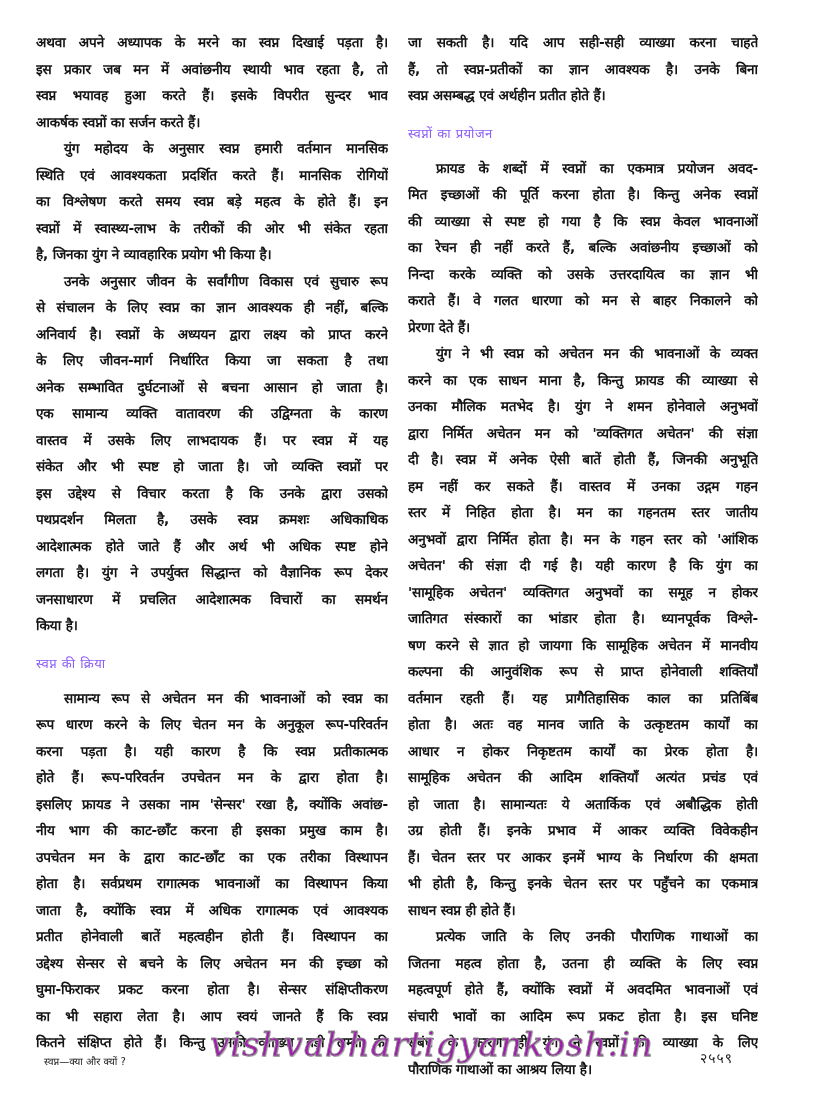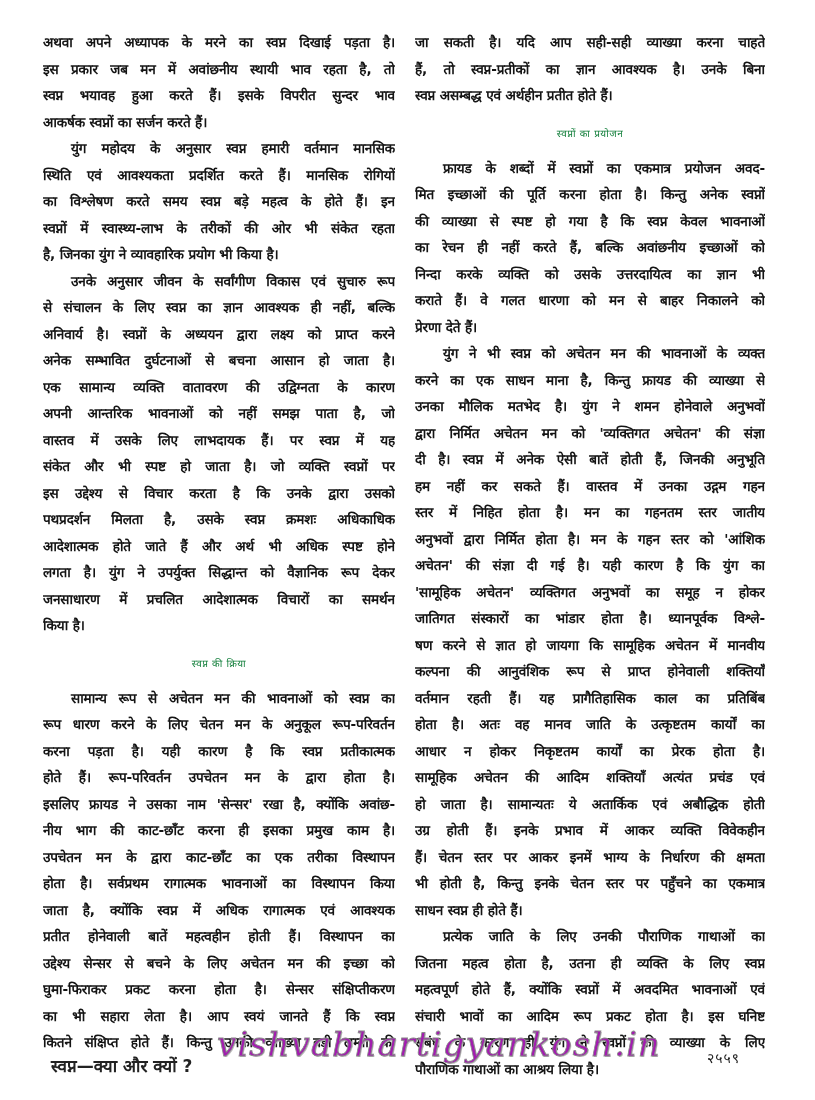--- a/index.html
+++ b/index.html
@@ -1,41 +1,41 @@
 <!DOCTYPE html>
 <html><head>
 <meta charset="utf-8">
 <style>
   html, body { margin: 0; padding: 0; background: #ffffff; }
   body {
     width: 815px; height: 1100px; position: relative; overflow: hidden;
     font-family: "DejaVu Sans", "Liberation Sans", sans-serif;
     color: #141414;
   }
-  .page { position: absolute; left: 15px; top: 0; width: 678px; height: 1100px; }
+  .page { position: absolute; left: 8px; top: 0; width: 678px; height: 1100px; }
   .col {
     position: absolute; top: 29px;
   }
   .col-left { left: 28px; width: 352px; }
   .col-right { left: 400px; width: 350px; }
   .line {
     font-size: 13.6px; line-height: 26.5px; height: 26.5px;
     white-space: nowrap; font-weight: bold; letter-spacing: -0.15px;
     text-align: justify; text-align-last: justify; overflow: hidden;
   }
   .line.last { text-align-last: left; }
   .line.indent { padding-left: 28px; }
   .heading {
-    font-size: 10px; font-weight: normal; text-align: center;
-    height: 34px; line-height: 34px; margin: 8px 0 4px 0; color: #15803d;
+    font-size: 13px; font-weight: normal; text-align: left;
+    height: 34px; line-height: 34px; margin: 8px 0 4px 0; color: #8b5cf6;
     letter-spacing: 0.5px;
   }
   .footer-title {
     position: absolute; left: 36px; top: 1054px;
-    font-size: 17px; color: #222; font-weight: bold;
+    font-size: 10px; color: #222; font-weight: normal;
   }
   .page-number {
     position: absolute; left: 692px; top: 1048px;
     font-size: 14px; color: #222; letter-spacing: 1px; text-align: right;
   }
   .watermark {
     position: absolute; left: 202px; top: 1024px;
     font-family: "DejaVu Serif", serif; font-style: italic;
     font-size: 34px; color: #a21caf; letter-spacing: 1px;
     -webkit-text-stroke: 0.8px #8a8a8a;
@@ -62,23 +62,23 @@
       <div class="line indent">युंग महोदय के अनुसार स्वप्न हमारी वर्तमान मानसिक</div>
       <div class="line">स्थिति एवं आवश्यकता प्रदर्शित करते हैं। मानसिक रोगियों</div>
       <div class="line">का विश्लेषण करते समय स्वप्न बड़े महत्व के होते हैं। इन</div>
       <div class="line">स्वप्नों में स्वास्थ्य-लाभ के तरीकों की ओर भी संकेत रहता</div>
       <div class="line last">है, जिनका युंग ने व्यावहारिक प्रयोग भी किया है।</div>
     </div>
     <div>
       <div class="line indent">उनके अनुसार जीवन के सर्वांगीण विकास एवं सुचारु रूप</div>
       <div class="line">से संचालन के लिए स्वप्न का ज्ञान आवश्यक ही नहीं, बल्कि</div>
       <div class="line">अनिवार्य है। स्वप्नों के अध्ययन द्वारा लक्ष्य को प्राप्त करने</div>
+      <div class="line">के लिए जीवन-मार्ग निर्धारित किया जा सकता है तथा</div>
       <div class="line">अनेक सम्भावित दुर्घटनाओं से बचना आसान हो जाता है।</div>
       <div class="line">एक सामान्य व्यक्ति वातावरण की उद्विग्नता के कारण</div>
-      <div class="line">अपनी आन्तरिक भावनाओं को नहीं समझ पाता है, जो</div>
       <div class="line">वास्तव में उसके लिए लाभदायक हैं। पर स्वप्न में यह</div>
       <div class="line">संकेत और भी स्पष्ट हो जाता है। जो व्यक्ति स्वप्नों पर</div>
       <div class="line">इस उद्देश्य से विचार करता है कि उनके द्वारा उसको</div>
       <div class="line">पथप्रदर्शन मिलता है, उसके स्वप्न क्रमशः अधिकाधिक</div>
       <div class="line">आदेशात्मक होते जाते हैं और अर्थ भी अधिक स्पष्ट होने</div>
       <div class="line">लगता है। युंग ने उपर्युक्त सिद्धान्त को वैज्ञानिक रूप देकर</div>
       <div class="line">जनसाधारण में प्रचलित आदेशात्मक विचारों का समर्थन</div>
       <div class="line last">किया है।</div>
     </div>
     <div class="heading">स्वप्न की क्रिया</div>

